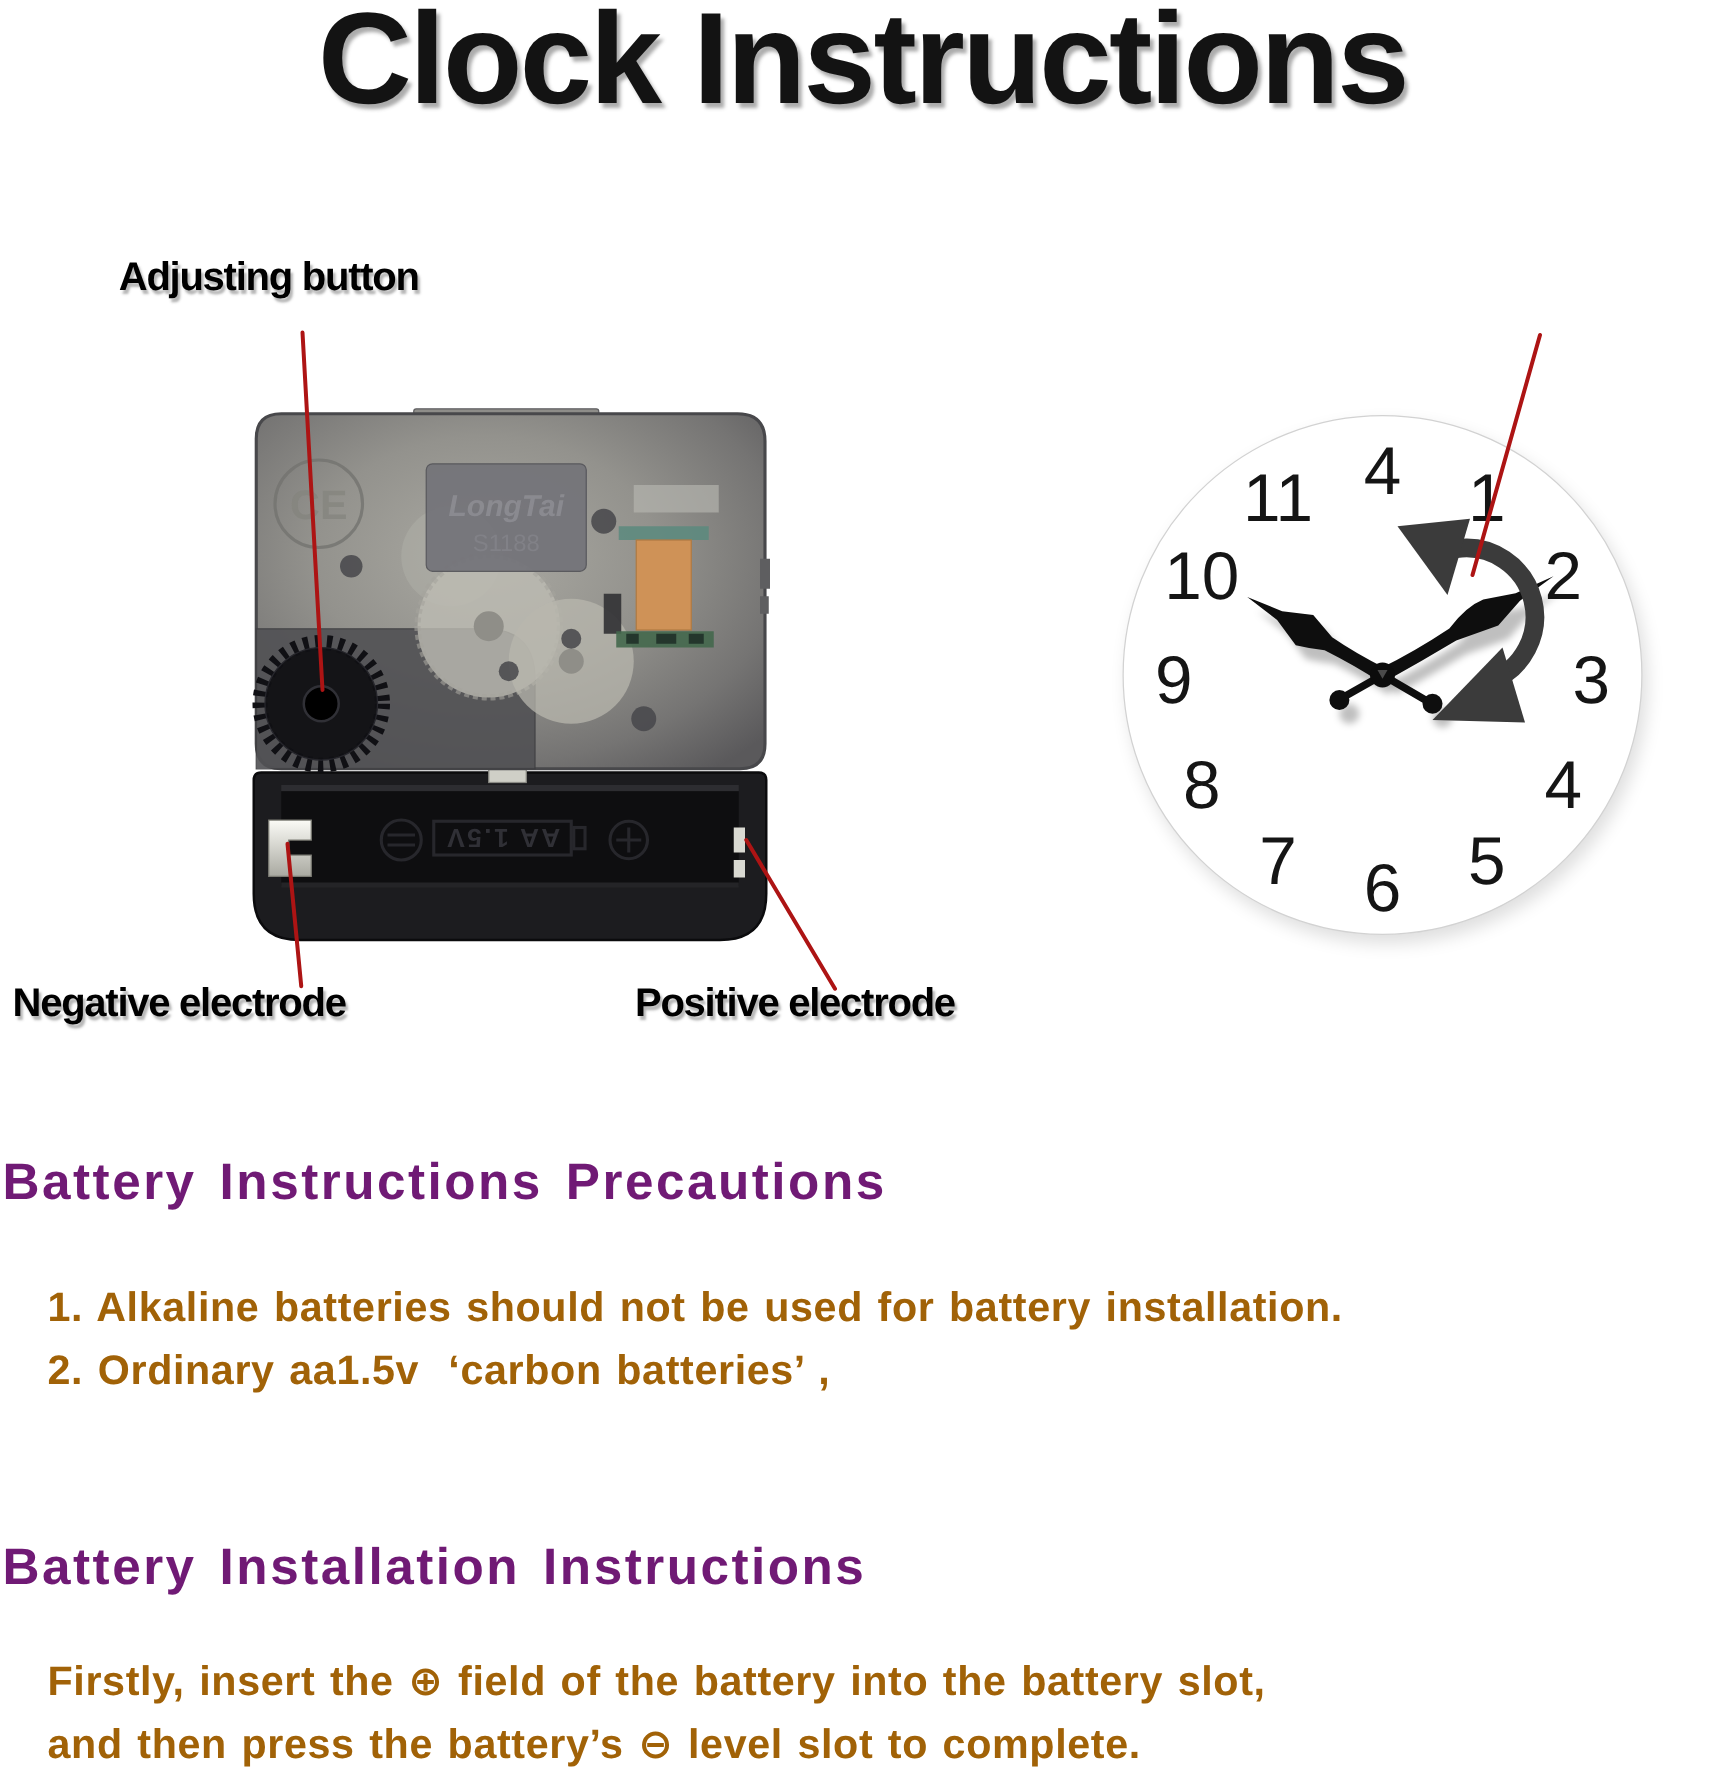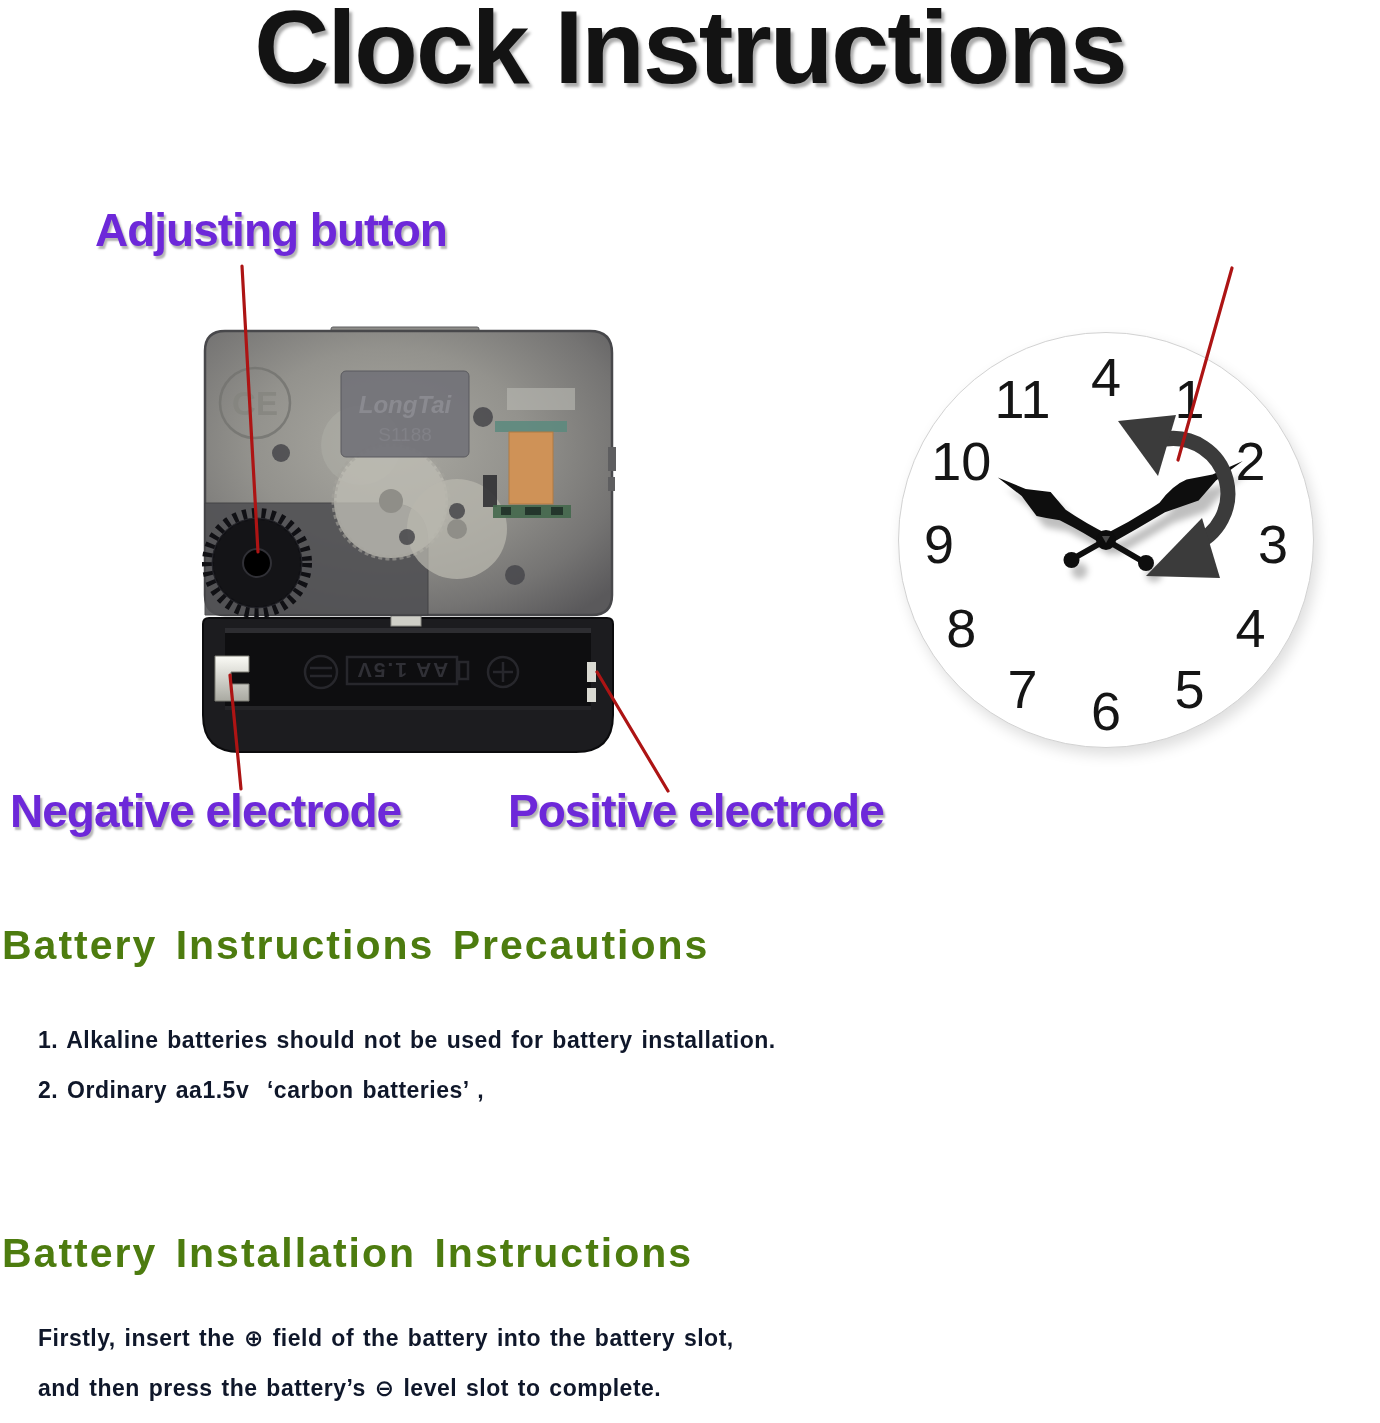--- a/index.html
+++ b/index.html
@@ -4,22 +4,22 @@
 <style>
   html,body{margin:0;padding:0;background:#ffffff;}
   body{width:1380px;height:1423px;overflow:hidden;position:relative;
        font-family:"Liberation Sans","DejaVu Sans",sans-serif;color:#141414;}
   .page{position:absolute;inset:0;}
 
   .title{position:absolute;left:0;right:0;top:-12px;margin:0;text-align:center;
          font-size:104px;font-weight:bold;letter-spacing:-2px;color:#131313;
          text-shadow:3px 4px 3px rgba(70,70,70,.45);white-space:pre;}
 
-  .callout{position:absolute;font-weight:bold;font-size:46px;letter-spacing:-1px;
-           color:#6d28d9;text-shadow:2px 3px 2px rgba(70,70,70,.4);white-space:pre;}
+  .callout{position:absolute;font-weight:bold;font-size:32px;letter-spacing:-1px;
+           color:#000000;text-shadow:2px 3px 2px rgba(70,70,70,.4);white-space:pre;}
   .callout-adjusting{left:95px;top:203px;}
   .callout-direction{left:950px;top:203px;}
   .callout-negative{left:10px;top:784px;}
   .callout-positive{left:508px;top:784px;}
 
   .movement{position:absolute;left:195px;top:325px;width:470px;height:440px;}
   .movement svg{position:absolute;inset:0;}
 
   .clockface{position:absolute;left:898px;top:332px;width:414px;height:414px;
              background:#ffffff;border:1px solid #d2d2d2;border-radius:50%;
@@ -27,26 +27,26 @@
   .numerals{position:absolute;inset:0;}
   .numeral{position:absolute;transform:translate(-50%,-50%);
            font-family:Liberation Sans, sans-serif;
            font-size:54px;color:#151515;line-height:1;}
   .hands{position:absolute;inset:0;}
 
   .annotations{position:absolute;left:0;top:0;width:1380px;height:1423px;
                pointer-events:none;z-index:5;}
 
   .sec-heading{position:absolute;margin:0;font-size:41px;font-weight:bold;
-               letter-spacing:2px;word-spacing:5px;color:#4d7c0f;white-space:pre;}
+               letter-spacing:2px;word-spacing:5px;color:#701a75;white-space:pre;}
   .h-prec{left:2px;top:922px;}
   .h-inst{left:2px;top:1230px;}
 
-  .body-line{position:absolute;font-size:23px;font-weight:bold;letter-spacing:.5px;
-             word-spacing:2px;color:#0f172a;white-space:pre;}
+  .body-line{position:absolute;font-size:33px;font-weight:bold;letter-spacing:.5px;
+             word-spacing:2px;color:#a16207;white-space:pre;}
   .l1{left:38px;top:1027px;}
   .l2{left:38px;top:1077px;}
   .l3{left:85px;top:1127px;}
   .l4{left:38px;top:1325px;}
   .l5{left:38px;top:1375px;}
 </style>
 </head>
 <body>
 
 <div class="page">

